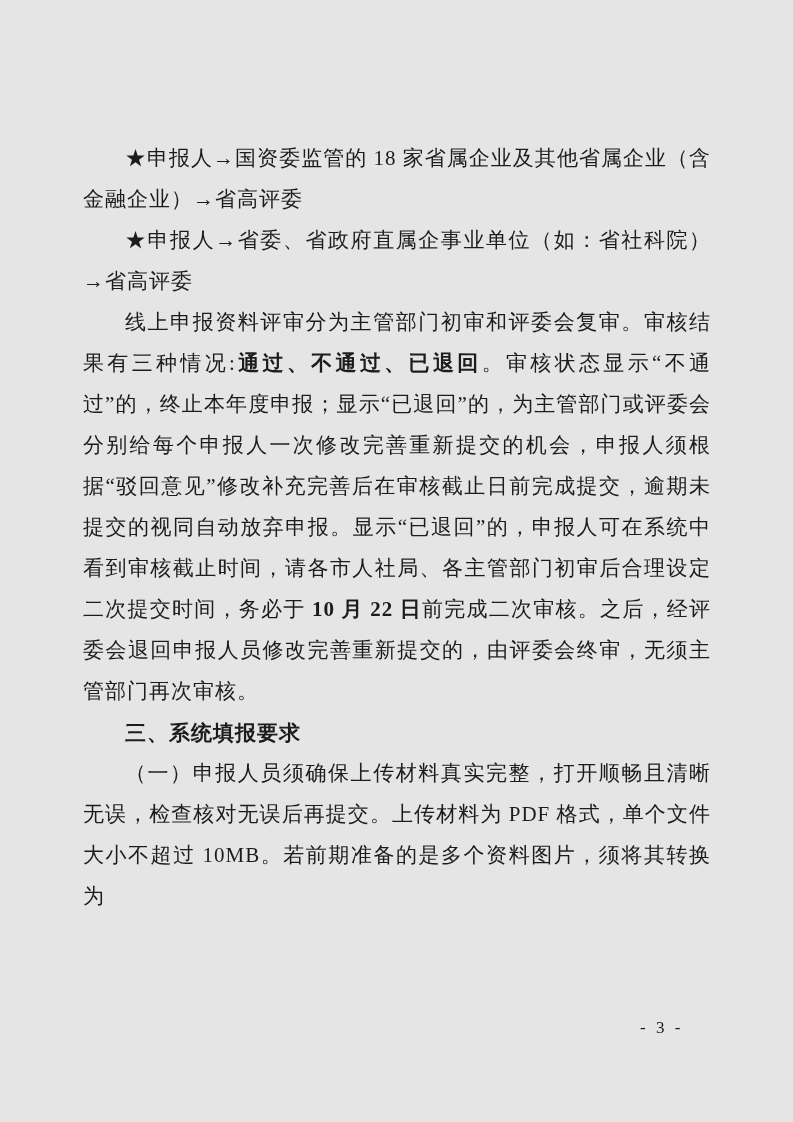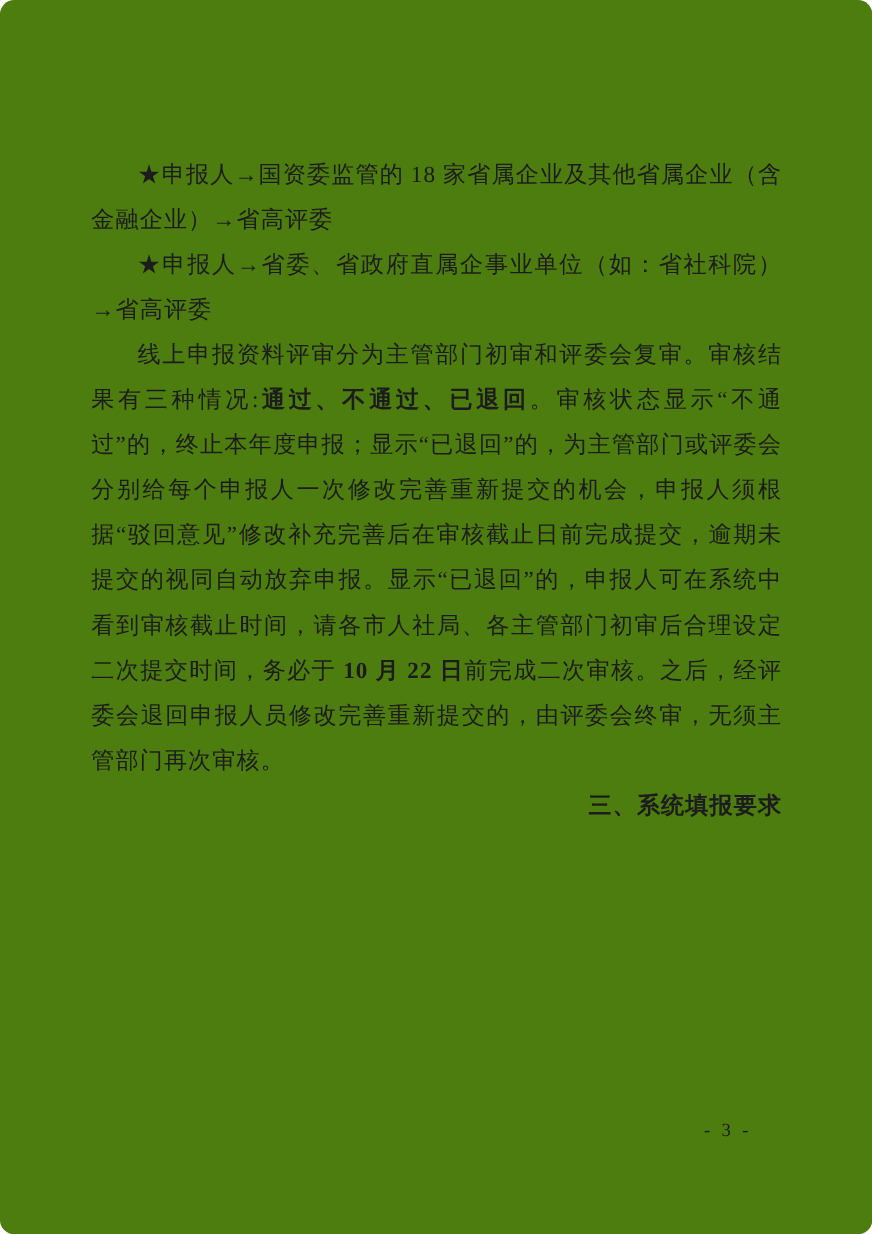--- a/index.html
+++ b/index.html
@@ -4,24 +4,23 @@
 <style>
   html, body {
     margin: 0;
     padding: 0;
     background: #ffffff;
   }
   .page {
     position: relative;
     width: 793px;
     height: 1122px;
-    background: #4d7c0f;
+    background: #e5e5e5;
     overflow: hidden;
     font-family: "Liberation Serif", "DejaVu Serif", serif;
-    border-radius: 13px;
   }
   .doc-body {
     position: absolute;
     left: 83px;
     top: 138px;
     width: 628px;
   }
   .para {
     margin: 0;
     font-size: 21px;
@@ -32,21 +31,21 @@
     text-indent: 2em;
     letter-spacing: 1px;
     word-break: break-all;
   }
   .para .run.bold {
     font-weight: 700;
   }
   .para.heading {
     font-family: Liberation Sans, sans-serif;
     font-weight: 700;
-    text-align: right;
+    text-align: left;
   }
   .page-number {
     position: absolute;
     top: 1016px;
     left: 640px;
     font-size: 17px;
     line-height: 24px;
     color: #1c1c1c;
     letter-spacing: 3px;
     font-family: "Liberation Serif", "DejaVu Serif", serif;
@@ -54,15 +53,16 @@
 </style>
 </head>
 <body>
 
 <div class="page">
   <div class="doc-body">
       <p class="para"><span class="run">★申报人→国资委监管的 18 家省属企业及其他省属企业（含金融企业）→省高评委</span></p>
       <p class="para"><span class="run">★申报人→省委、省政府直属企事业单位（如：省社科院）→省高评委</span></p>
       <p class="para"><span class="run">线上申报资料评审分为主管部门初审和评委会复审。审核结果有三种情况:</span><span class="run bold">通过、不通过、已退回</span><span class="run">。审核状态显示“不通过”的，终止本年度申报；显示“已退回”的，为主管部门或评委会分别给每个申报人一次修改完善重新提交的机会，申报人须根据“驳回意见”修改补充完善后在审核截止日前完成提交，逾期未提交的视同自动放弃申报。显示“已退回”的，申报人可在系统中看到审核截止时间，请各市人社局、各主管部门初审后合理设定二次提交时间，务必于 </span><span class="run bold">10 月 22 日</span><span class="run">前完成二次审核。之后，经评委会退回申报人员修改完善重新提交的，由评委会终审，无须主管部门再次审核。</span></p>
       <p class="para heading"><span class="run bold">三、系统填报要求</span></p>
+      <p class="para"><span class="run">（一）申报人员须确保上传材料真实完整，打开顺畅且清晰无误，检查核对无误后再提交。上传材料为 PDF 格式，单个文件大小不超过 10MB。若前期准备的是多个资料图片，须将其转换为</span></p>
     </div>
   <div class="page-number">- 3 -</div>
 </div>
 
 </body></html>

